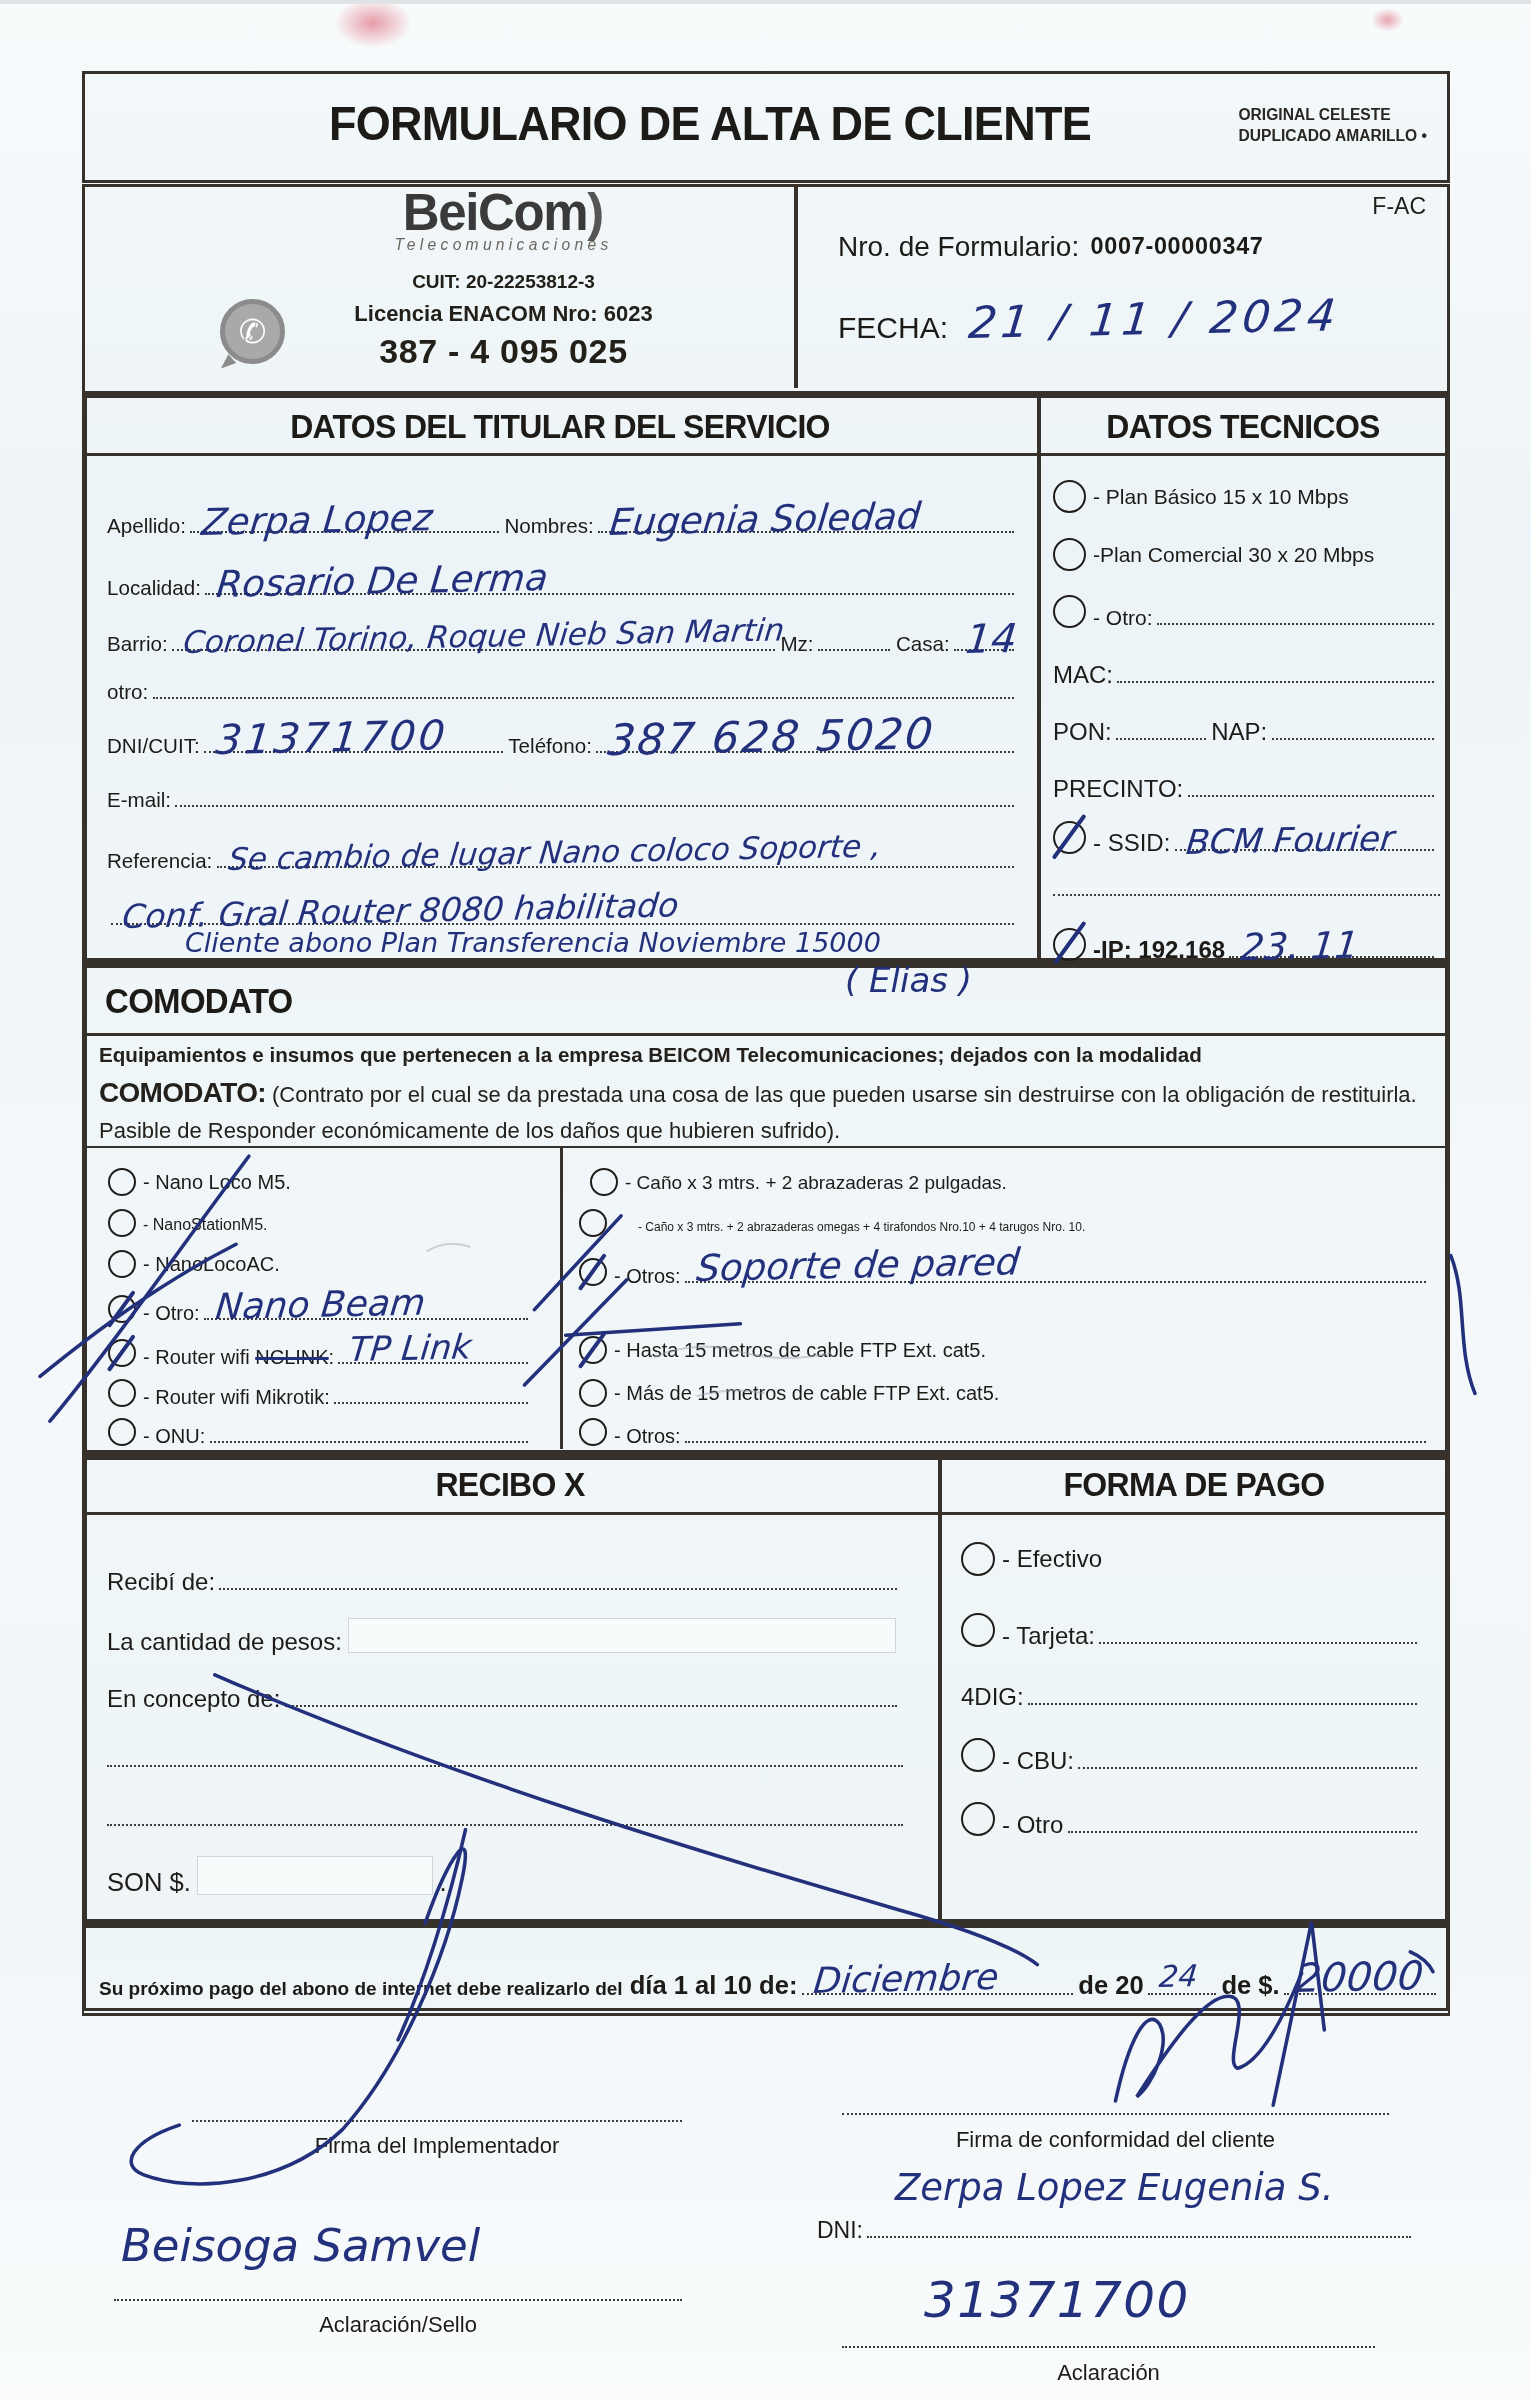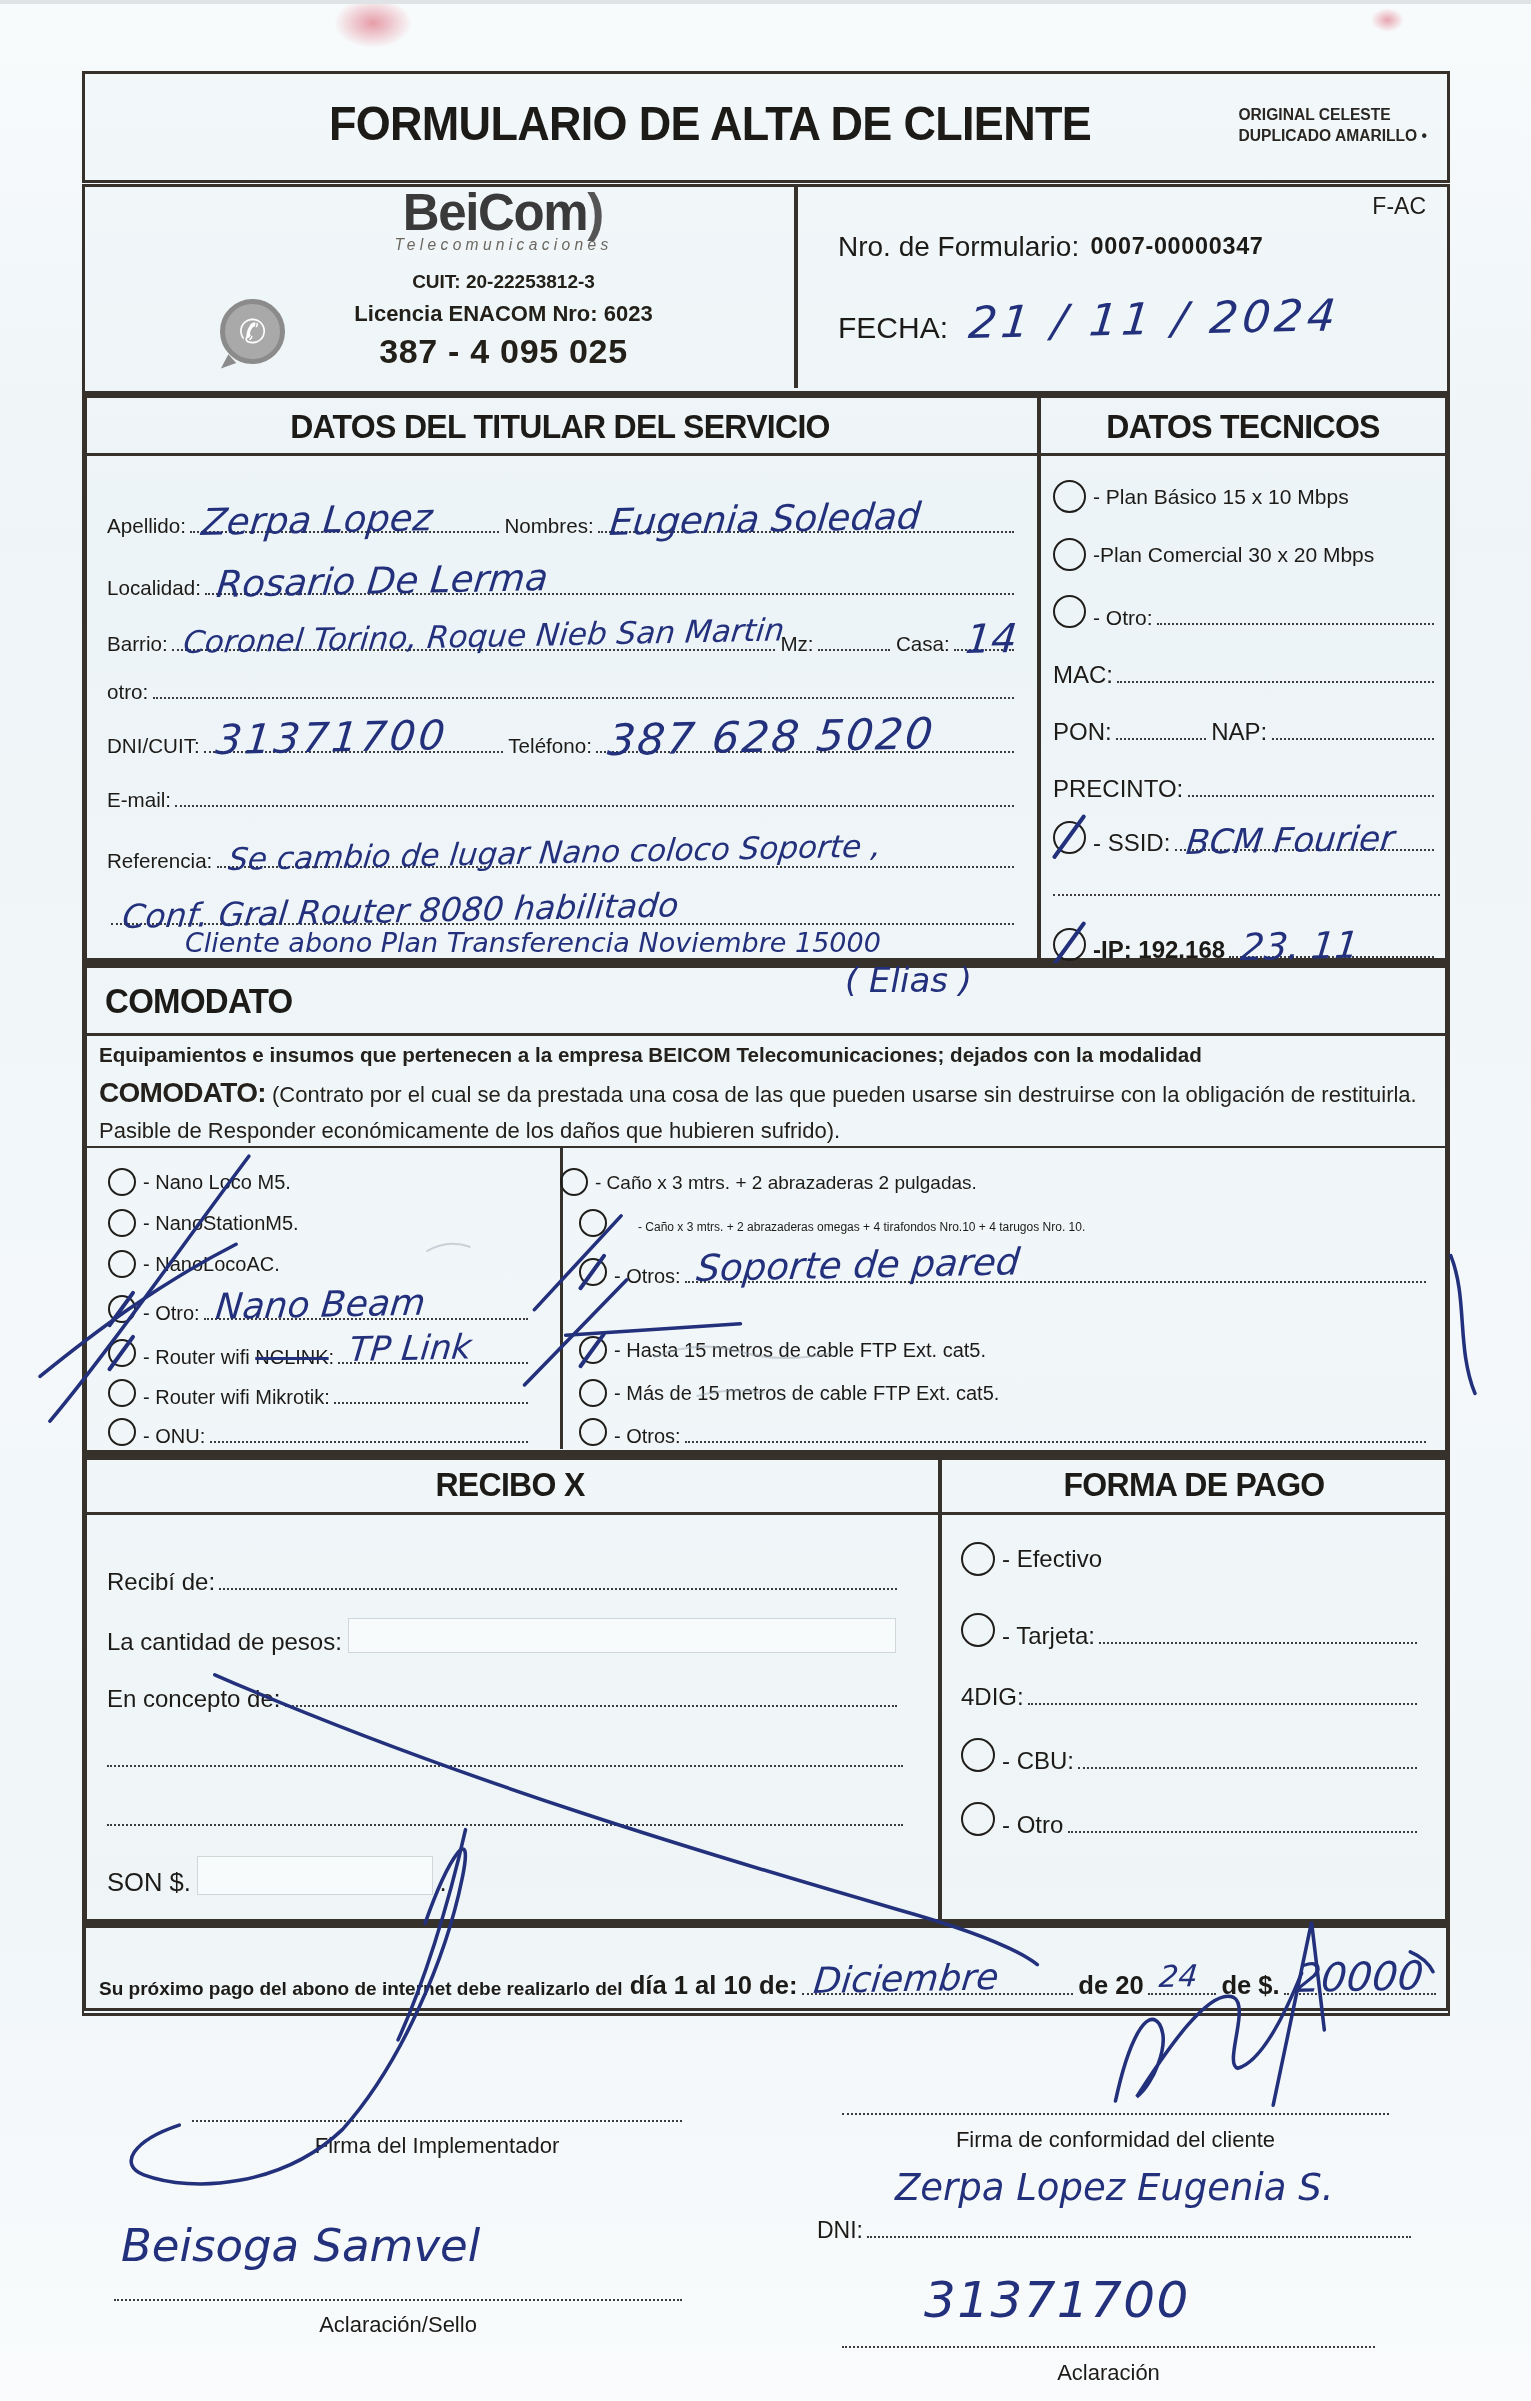--- a/index.html
+++ b/index.html
@@ -197,21 +197,21 @@
   <div style="position:absolute;left:99px;top:1039px;width:1336px;font-size:20.6px;font-weight:bold;color:#24211c;">Equipamientos e insumos que pertenecen a la empresa BEICOM Telecomunicaciones; dejados con la modalidad</div>
   <div style="position:absolute;left:99px;top:1067px;width:1336px;font-size:22px;line-height:1.55;color:#24211c;">
     <span style="font-size:28px;font-weight:bold;letter-spacing:-0.7px;">COMODATO:</span>
     <span>(Contrato por el cual se da prestada una cosa de las que pueden usarse sin destruirse con la obligación de restituirla. Pasible de  Responder económicamente de los daños que hubieren sufrido).</span>
   </div>
 
   <div class="row" style="left:108px;top:1155px;width:426px;height:38px;font-size:20px;">
     <span class="radio r40"></span>
     <span class="lbl" style="margin-bottom:4.3px;">- Nano Loco M5.</span>
   </div>
-  <div class="row" style="left:108px;top:1196px;width:426px;height:38px;font-size:20px;">
+  <div class="row" style="left:108px;top:1196px;width:426px;height:38px;font-size:16px;">
     <span class="radio r40"></span>
     <span class="lbl" style="margin-bottom:4.3px;">- NanoStationM5.</span>
   </div>
   <div class="row" style="left:108px;top:1237px;width:426px;height:38px;font-size:20px;">
     <span class="radio r40"></span>
     <span class="lbl" style="margin-bottom:4.3px;">- NanoLocoAC.</span>
   </div>
   <div class="row" style="left:108px;top:1279px;width:426px;height:41px;font-size:20px;">
     <span class="radio r40 checked"></span>
     <span class="lbl">- Otro:</span>
@@ -230,21 +230,21 @@
     <span class="radio r40"></span>
     <span class="lbl">- Router wifi Mikrotik:</span>
     <span class="fill"></span>
   </div>
   <div class="row" style="left:108px;top:1405px;width:426px;height:38px;font-size:20px;">
     <span class="radio r40"></span>
     <span class="lbl">- ONU:</span>
     <span class="fill"></span>
   </div>
 
-  <div class="row" style="left:560px;top:1155px;width:853px;height:38px;font-size:19px;">
+  <div class="row" style="left:590px;top:1155px;width:853px;height:38px;font-size:19px;">
     <span class="radio r40"></span>
     <span class="lbl" style="margin-bottom:4.3px;">- Caño x 3 mtrs. + 2 abrazaderas 2 pulgadas.</span>
   </div>
   <div class="row" style="left:579px;top:1196px;width:853px;height:38px;font-size:12px;gap:24px;">
     <span class="radio r40"></span>
     <span class="lbl" style="margin-bottom:4.3px;">- Caño x 3 mtrs. + 2  abrazaderas omegas + 4 tirafondos Nro.10 + 4 tarugos Nro. 10.</span>
   </div>
   <div class="row" style="left:579px;top:1242px;width:853px;height:41px;font-size:20px;">
     <span class="radio r40 checked"></span>
     <span class="lbl">- Otros:</span>

